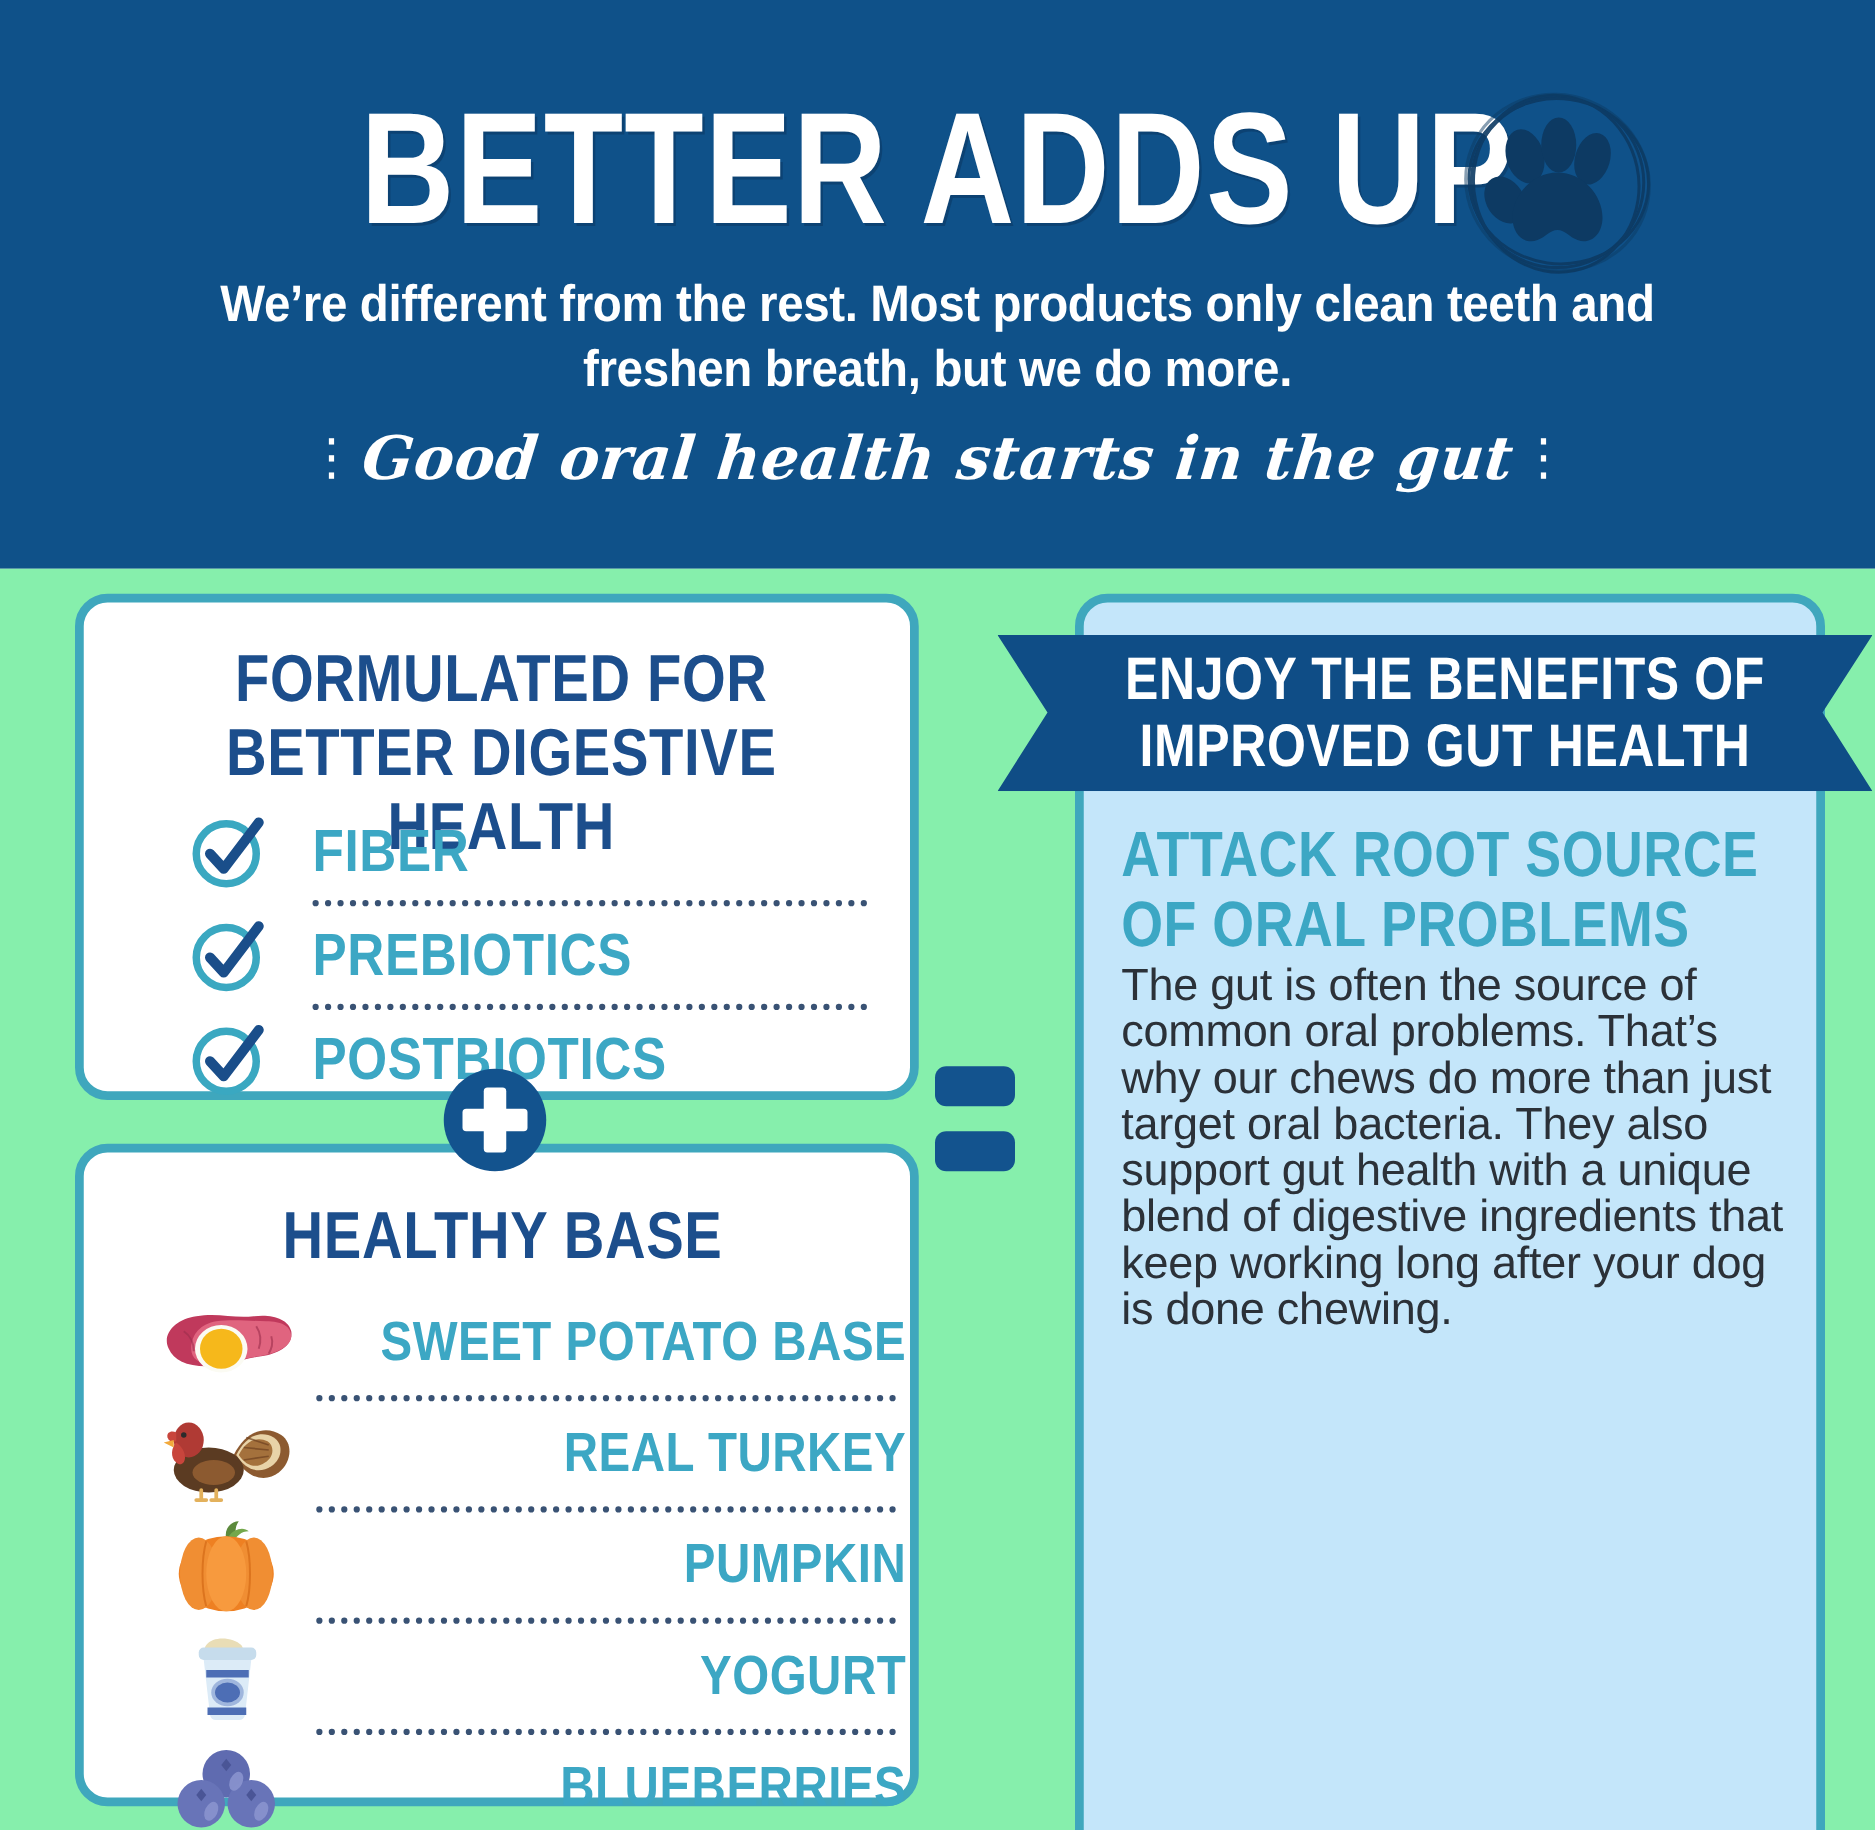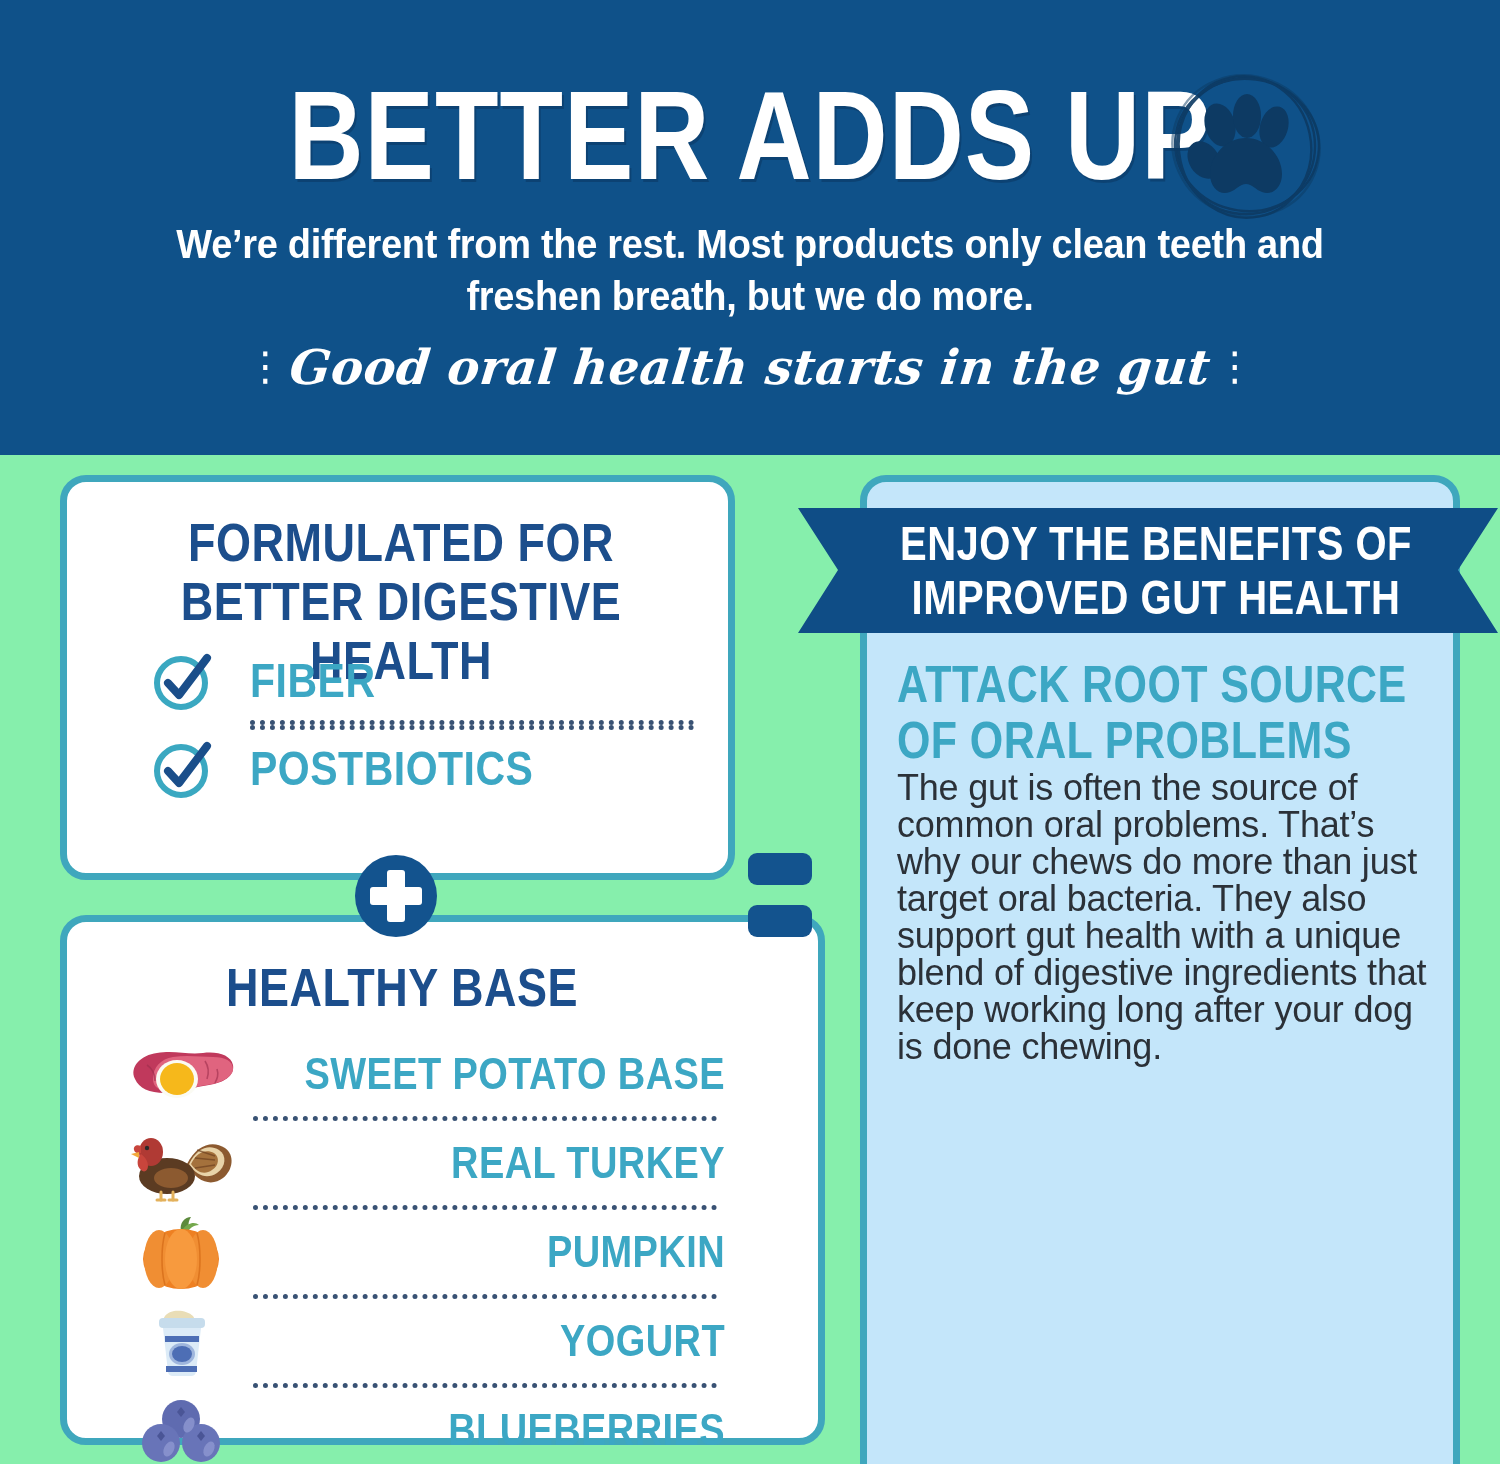--- a/index.html
+++ b/index.html
@@ -94,21 +94,21 @@
   }
 
   
   .panel {
     position: absolute;
     border: 7px solid #3FA7BD;
     border-radius: 26px;
     background: #ffffff;
   }
   #panel-formulated { left: 60px; top: 20px; width: 675px; height: 405px; }
-  #panel-base       { left: 60px; top: 460px; width: 765px; height: 530px; }
+  #panel-base       { left: 60px; top: 460px; width: 675px; height: 530px; }
 
   .panel-title-navy {
     text-align: center;
     font-weight: bold;
     color: #1C4E8C;
     letter-spacing: 0.5px;
     transform: scaleY(1.18);
     transform-origin: center top;
   }
 
@@ -302,20 +302,29 @@
           <svg viewBox="0 0 62 62" width="62" height="62">
             <circle cx="29" cy="33" r="24" fill="none" stroke="#3AA8C1" stroke-width="6"></circle>
             <path d="M16 33 L27 45 L55 8" fill="none" stroke="#1A4E8A" stroke-width="8" stroke-linecap="round" stroke-linejoin="round"></path>
           </svg>
         </span>
         <span class="check-label">FIBER</span>
       </div>
 
       <div class="dotline"></div>
 
+      <div class="check-row">
+        <span class="check-ico">
+          <svg viewBox="0 0 62 62" width="62" height="62">
+            <circle cx="29" cy="33" r="24" fill="none" stroke="#3AA8C1" stroke-width="6"></circle>
+            <path d="M16 33 L27 45 L55 8" fill="none" stroke="#1A4E8A" stroke-width="8" stroke-linecap="round" stroke-linejoin="round"></path>
+          </svg>
+        </span>
+        <span class="check-label">PREBIOTICS</span>
+      </div>
 
       <div class="dotline"></div>
 
       <div class="check-row">
         <span class="check-ico">
           <svg viewBox="0 0 62 62" width="62" height="62">
             <circle cx="29" cy="33" r="24" fill="none" stroke="#3AA8C1" stroke-width="6"></circle>
             <path d="M16 33 L27 45 L55 8" fill="none" stroke="#1A4E8A" stroke-width="8" stroke-linecap="round" stroke-linejoin="round"></path>
           </svg>
         </span>

